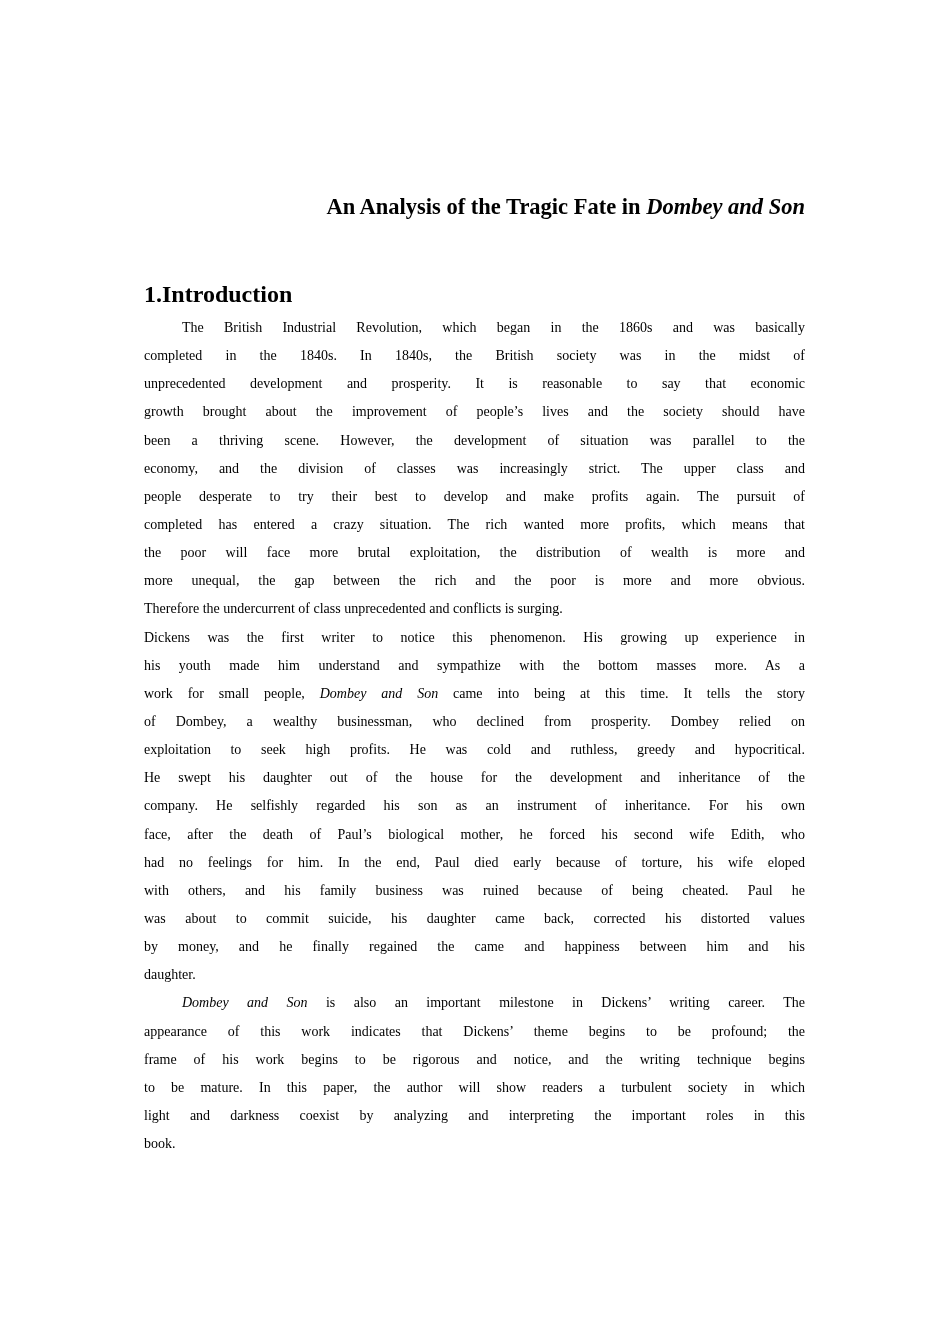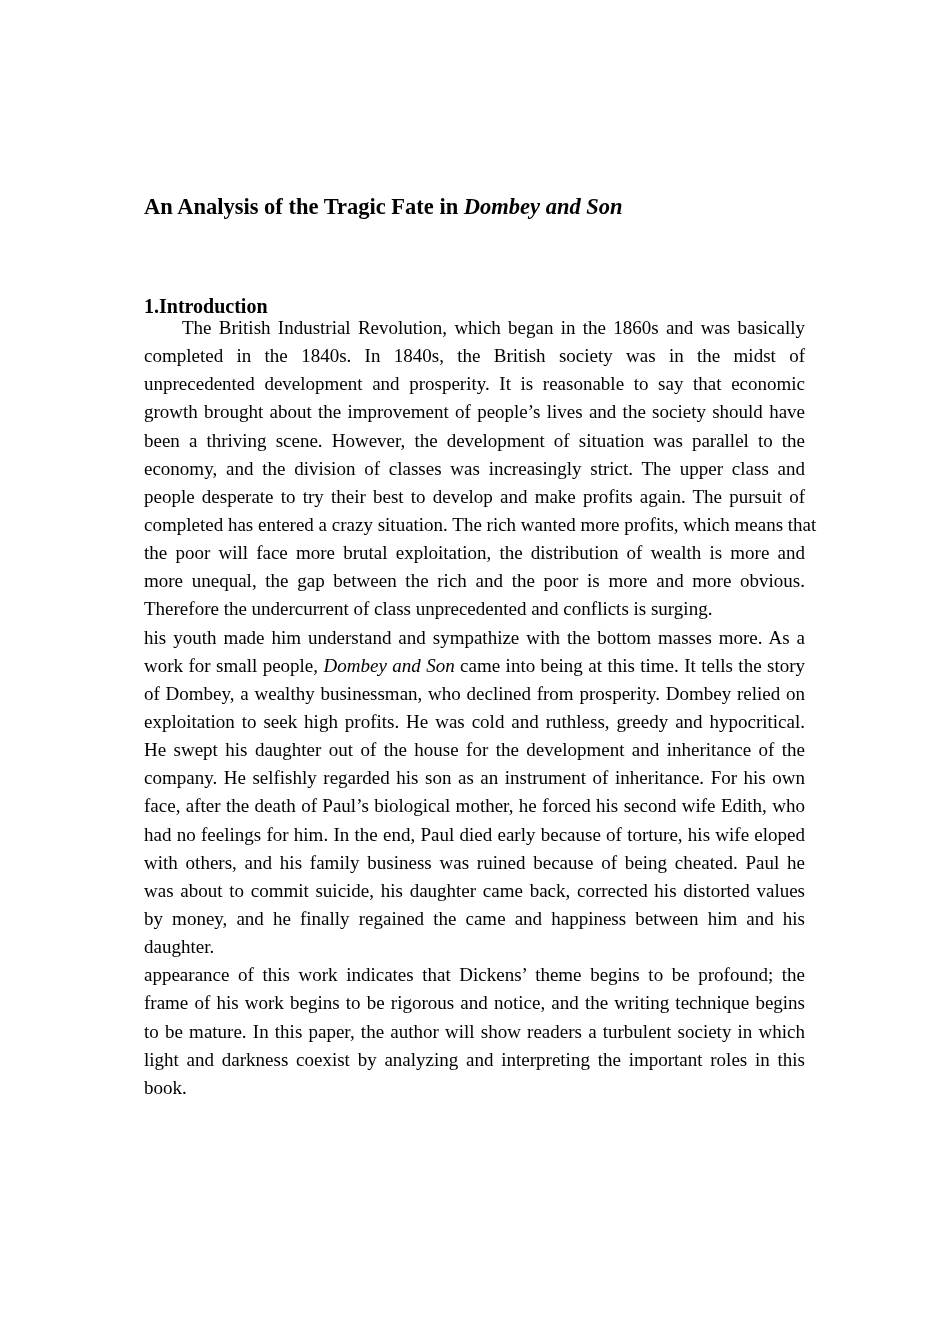--- a/index.html
+++ b/index.html
@@ -19,44 +19,44 @@
       position: absolute;
       left: 144px;
       top: 0;
       width: 661px;
     }
     .title {
       position: absolute;
       left: 0;
       top: 192px;
       width: 661px;
-      text-align: left;
+      text-align: right;
       font-size: 22.5px;
       font-weight: bold;
       line-height: 30px;
       white-space: nowrap;
     }
     .title em {
       font-style: italic;
     }
     .heading {
       position: absolute;
       left: 0;
-      top: 292px;
-      font-size: 20px;
+      top: 280px;
+      font-size: 24px;
       font-weight: bold;
       line-height: 28px;
       white-space: nowrap;
     }
     .body-text {
       position: absolute;
       left: 0;
       top: 314px;
       width: 661px;
-      font-size: 19px;
+      font-size: 14px;
       line-height: 28.15px;
     }
     .line {
       display: block;
       width: 661px;
       height: 28.15px;
       text-align: justify;
       text-align-last: justify;
       white-space: nowrap;
       overflow: visible;
@@ -89,34 +89,36 @@
         <span class="line">growth brought about the improvement of people’s lives and the society should have</span>
         <span class="line">been a thriving scene. However, the development of situation was parallel to the</span>
         <span class="line">economy, and the division of classes was increasingly strict. The upper class and</span>
         <span class="line">people desperate to try their best to develop and make profits again. The pursuit of</span>
         <span class="line">completed has entered a crazy situation. The rich wanted more profits, which means that</span>
         <span class="line">the poor will face more brutal exploitation, the distribution of wealth is more and</span>
         <span class="line">more unequal, the gap between the rich and the poor is more and more obvious.</span>
         <span class="line last">Therefore the undercurrent of class unprecedented and conflicts is surging.</span>
       </div>
       <div>
+        <span class="line">Dickens was the first writer to notice this phenomenon. His growing up experience in</span>
         <span class="line">his youth made him understand and sympathize with the bottom masses more. As a</span>
         <span class="line">work for small people, <em>Dombey and Son</em> came into being at this time. It tells the story</span>
         <span class="line">of Dombey, a wealthy businessman, who declined from prosperity. Dombey relied on</span>
         <span class="line">exploitation to seek high profits. He was cold and ruthless, greedy and hypocritical.</span>
         <span class="line">He swept his daughter out of the house for the development and inheritance of the</span>
         <span class="line">company. He selfishly regarded his son as an instrument of inheritance. For his own</span>
         <span class="line">face, after the death of Paul’s biological mother, he forced his second wife Edith, who</span>
         <span class="line">had no feelings for him. In the end, Paul died early because of torture, his wife eloped</span>
         <span class="line">with others, and his family business was ruined because of being cheated. Paul he</span>
         <span class="line">was about to commit suicide, his daughter came back, corrected his distorted values</span>
         <span class="line">by money, and he finally regained the came and happiness between him and his</span>
         <span class="line last">daughter.</span>
       </div>
       <div>
+        <span class="line indent"><em>Dombey and Son</em> is also an important milestone in Dickens’ writing career. The</span>
         <span class="line">appearance of this work indicates that Dickens’ theme begins to be profound; the</span>
         <span class="line">frame of his work begins to be rigorous and notice, and the writing technique begins</span>
         <span class="line">to be mature. In this paper, the author will show readers a turbulent society in which</span>
         <span class="line">light and darkness coexist by analyzing and interpreting the important roles in this</span>
         <span class="line last">book.</span>
       </div>
     </div>
 </div>
 
 </body></html>

